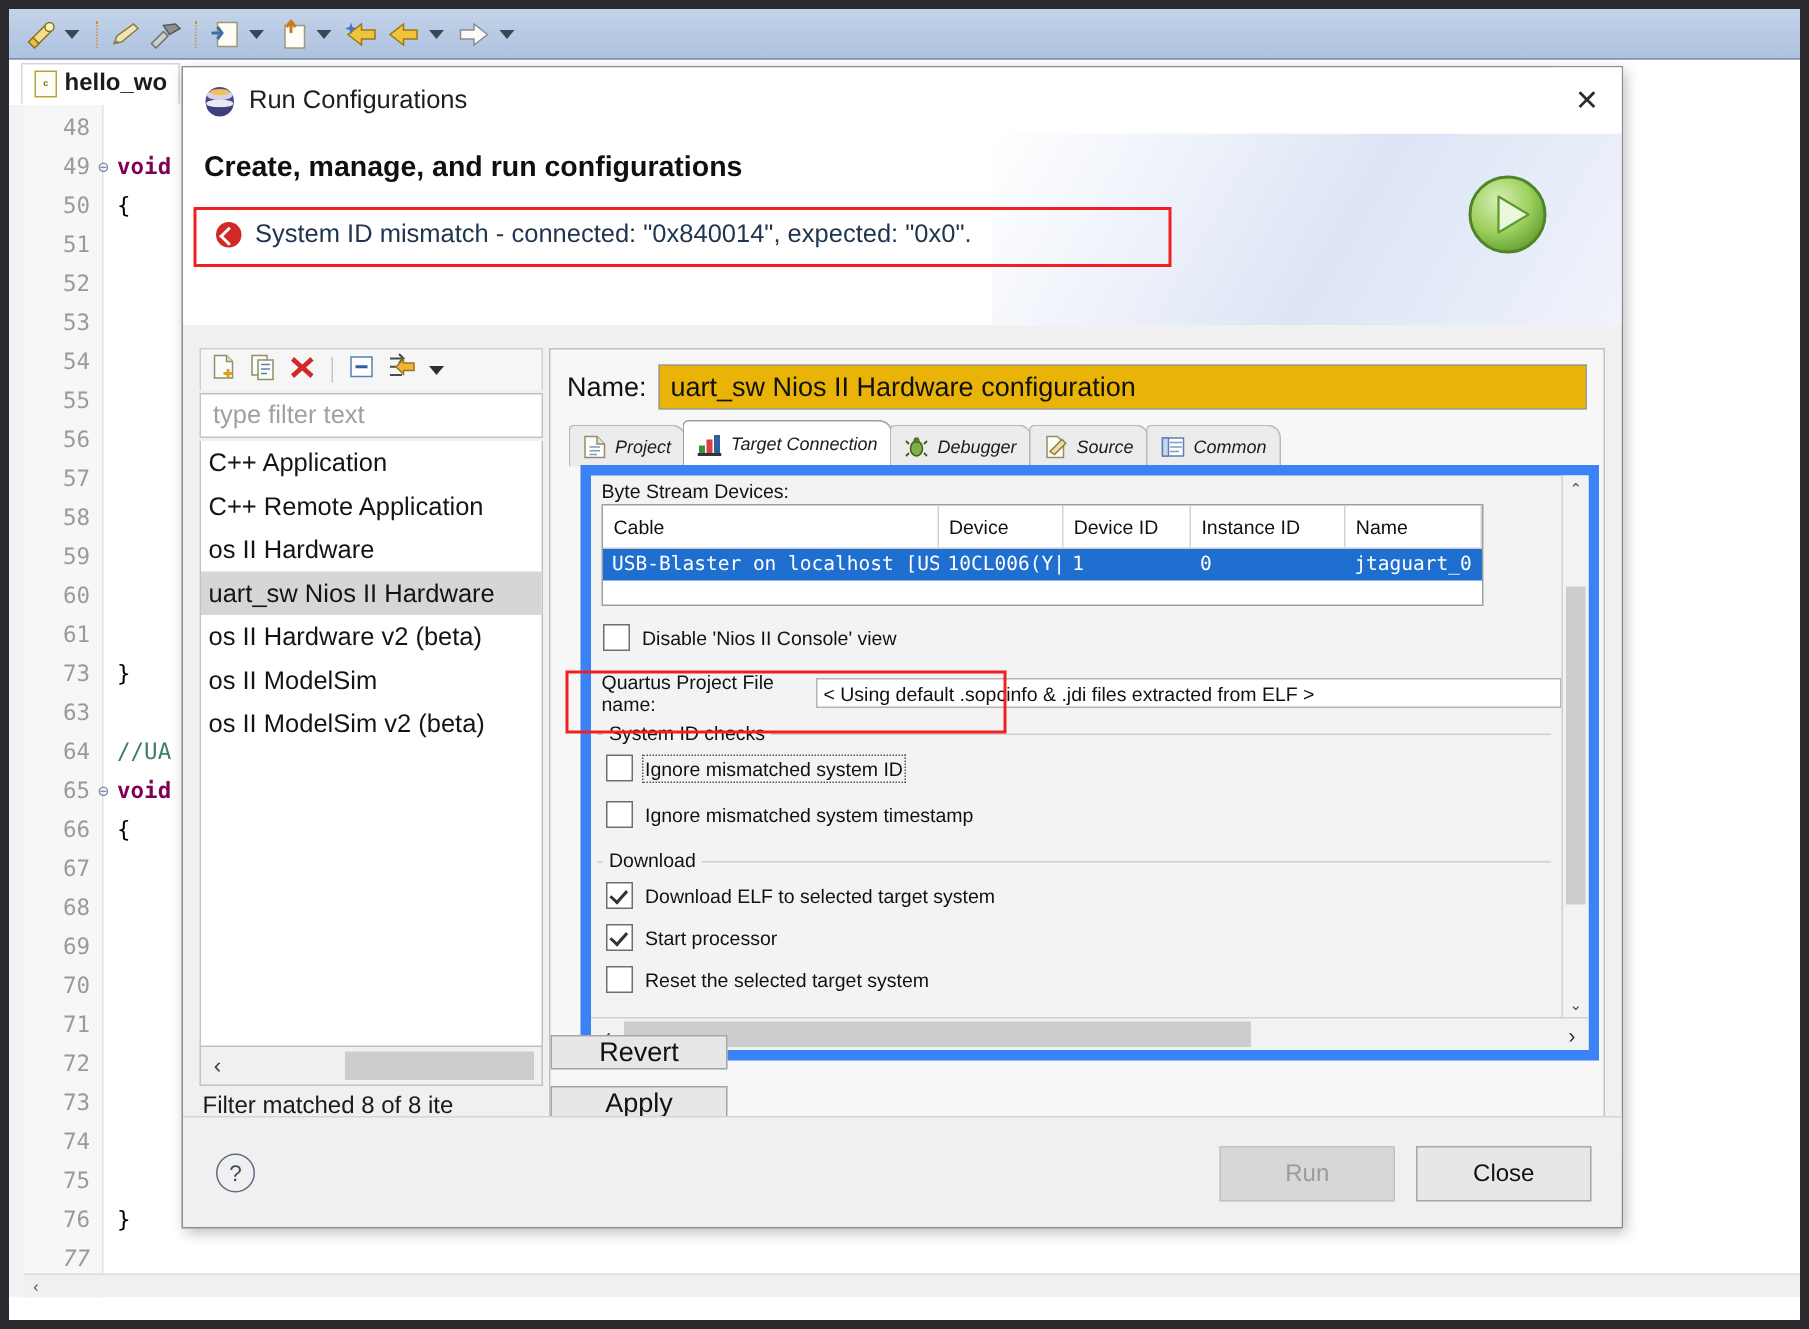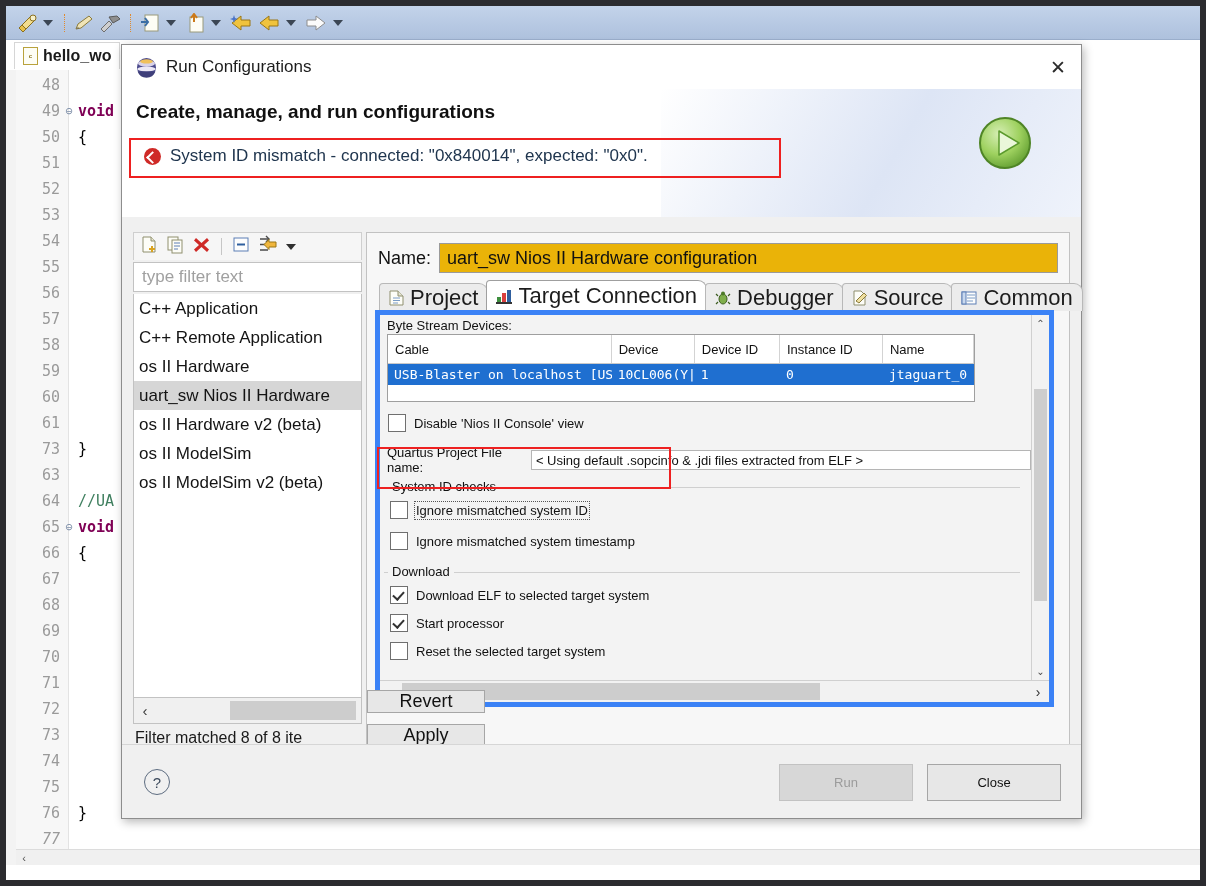--- a/index.html
+++ b/index.html
@@ -161,28 +161,28 @@
   .name-input{
     flex:1;height:30px;background:#eab308;border:1px solid #9a9a9a;
     display:flex;align-items:center;padding-left:7px;box-sizing:border-box;
     font-size:18px;color:#111;
   }
   .tabs-row{
     position:absolute;left:12px;top:48px;width:680px;height:30px;display:flex;align-items:flex-end;
   }
   .ctab{
     height:27px;display:flex;align-items:center;gap:6px;padding:0 9px;
-    font-size:22px;color:#1c1c1c;white-space:nowrap;
+    font-size:12px;color:#1c1c1c;white-space:nowrap;
     border:1px solid #b8b8b8;border-bottom:none;background:#ececec;
-    border-radius:4px 9px 0 0;margin-right:-2px;
+    border-radius:4px 9px 0 0;margin-right:-2px;font-style:italic;
   }
   .ctab.active{background:#ffffff;height:30px;font-weight:normal;border-color:#9f9f9f;}
   .tabpane{
-    position:absolute;left:8px;top:77px;width:679px;height:397px;
-    background:#f3f3f3;border:5px solid #3b82f6;box-sizing:border-box;
+    position:absolute;left:20px;top:77px;width:679px;height:397px;
+    background:#f3f3f3;border:7px solid #3b82f6;box-sizing:border-box;
   }
   .pane-inner{position:absolute;left:0;top:0;right:18px;bottom:22px;overflow:hidden;}
   .sect-label{position:absolute;font-size:13px;color:#121212;}
   .bsd-table{
     position:absolute;left:7px;top:19px;width:588px;height:68px;background:#ffffff;border:1px solid #9f9f9f;
     box-sizing:border-box;
     text-align:center;
   }
   .bsd-head{display:flex;height:28px;border-bottom:1px solid #c9c9c9;}
   .bsd-th{
@@ -235,21 +235,21 @@
   
   .dlg-footer{
     position:absolute;left:0;bottom:0;width:959px;height:73px;background:#f0f0f0;
     border-top:1px solid #d6d6d6;
   }
   .help-ico{
     position:absolute;left:22px;top:24px;width:24px;height:24px;border-radius:50%;
     border:1px solid #5d6c80;color:#3c4a5c;font-size:15px;display:flex;align-items:center;justify-content:center;
   }
   .foot-btns{position:absolute;right:20px;top:19px;display:flex;gap:14px;}
-  .btn.foot{width:134px;height:37px;font-size:13px;}
+  .btn.foot{width:117px;height:37px;font-size:16px;}
 
   
   .annot{position:absolute;border:2px solid #ee2020;pointer-events:none;}
 </style>
 </head>
 <body>
 
 <div class="app">
 
   <div class="frame-top"></div>

